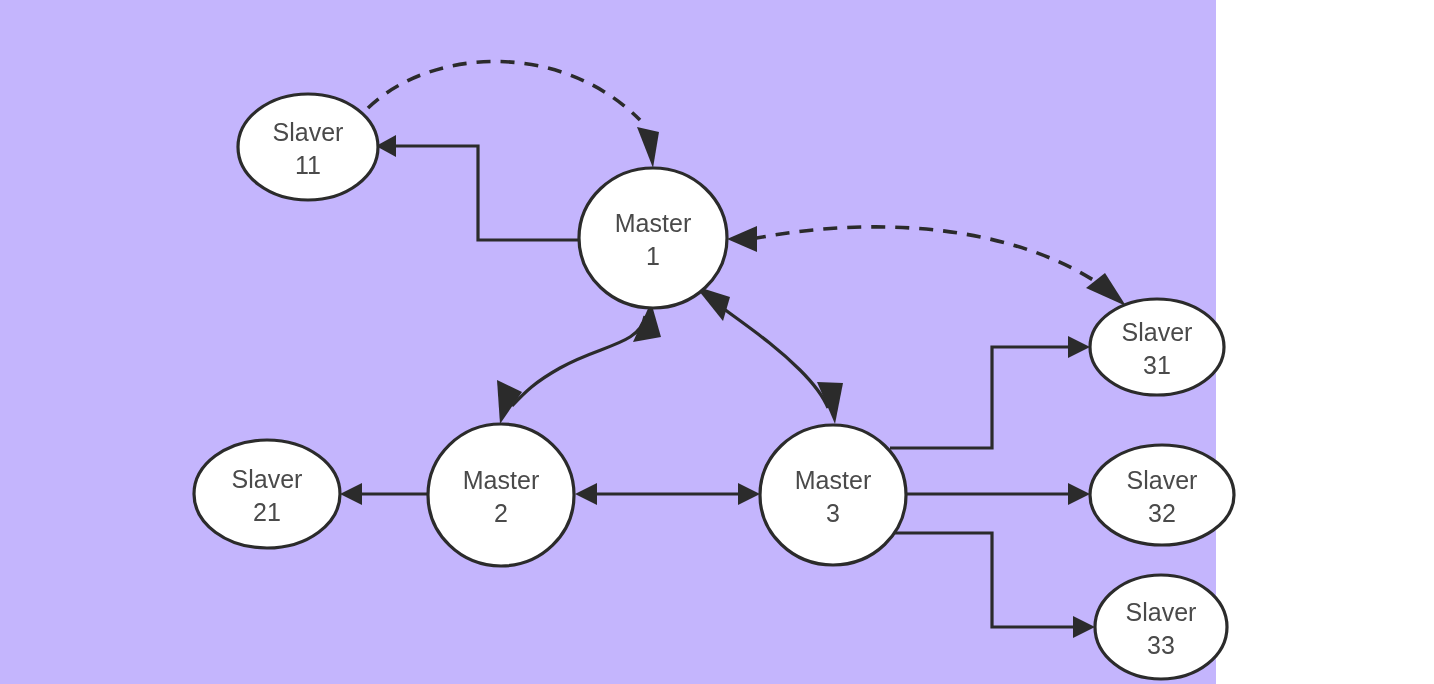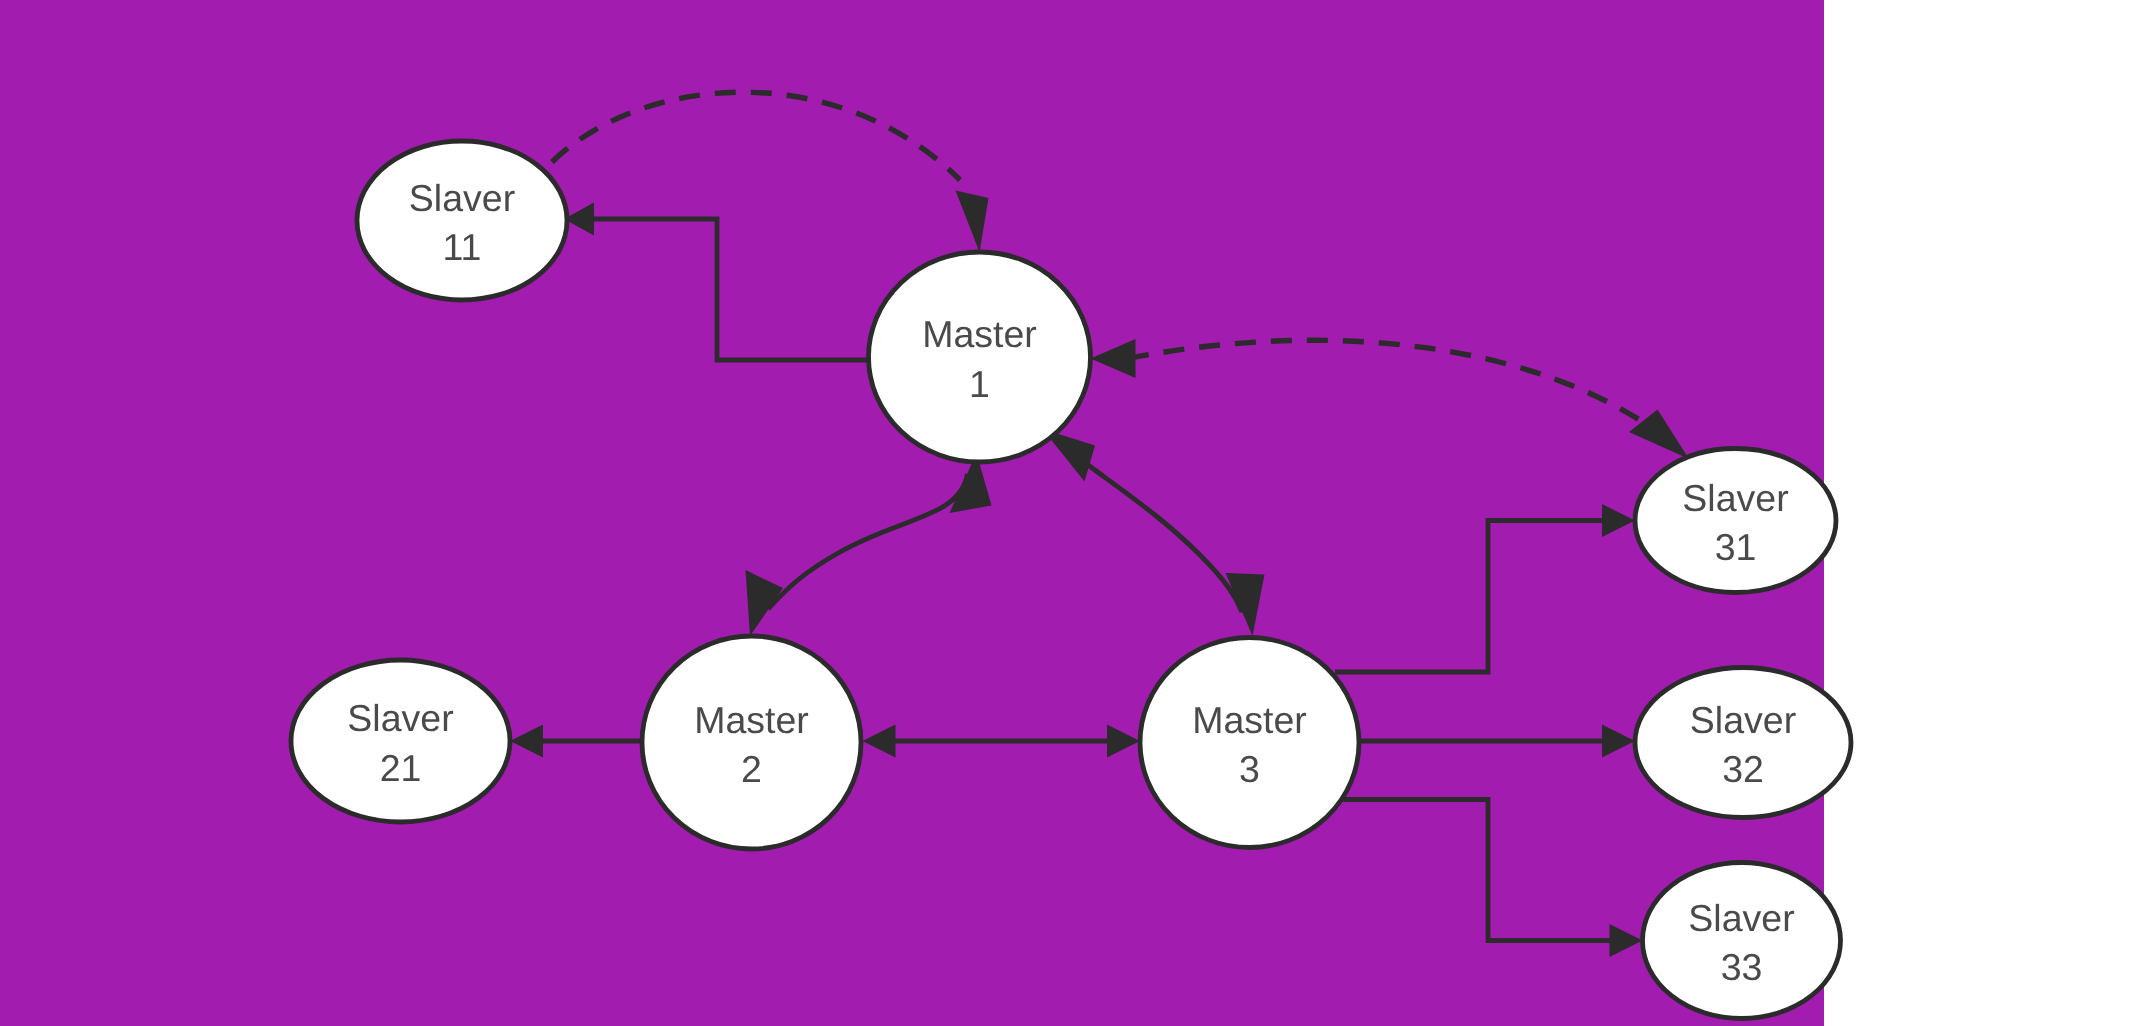--- a/index.html
+++ b/index.html
@@ -10,21 +10,21 @@
   body {
     width: 1434px;
     height: 684px;
     font-family: "Liberation Sans", sans-serif;
     overflow: hidden;
   }
   #diagram-root {
     position: relative;
     width: 1216px;
     height: 684px;
-    background: #a21caf;
+    background: #c4b5fd;
   }
   svg#diagram-canvas {
     display: block;
     width: 1434px;
     height: 684px;
   }
   .node-shape {
     fill: #ffffff;
     stroke: #2b2b2b;
     stroke-width: 3.2;

